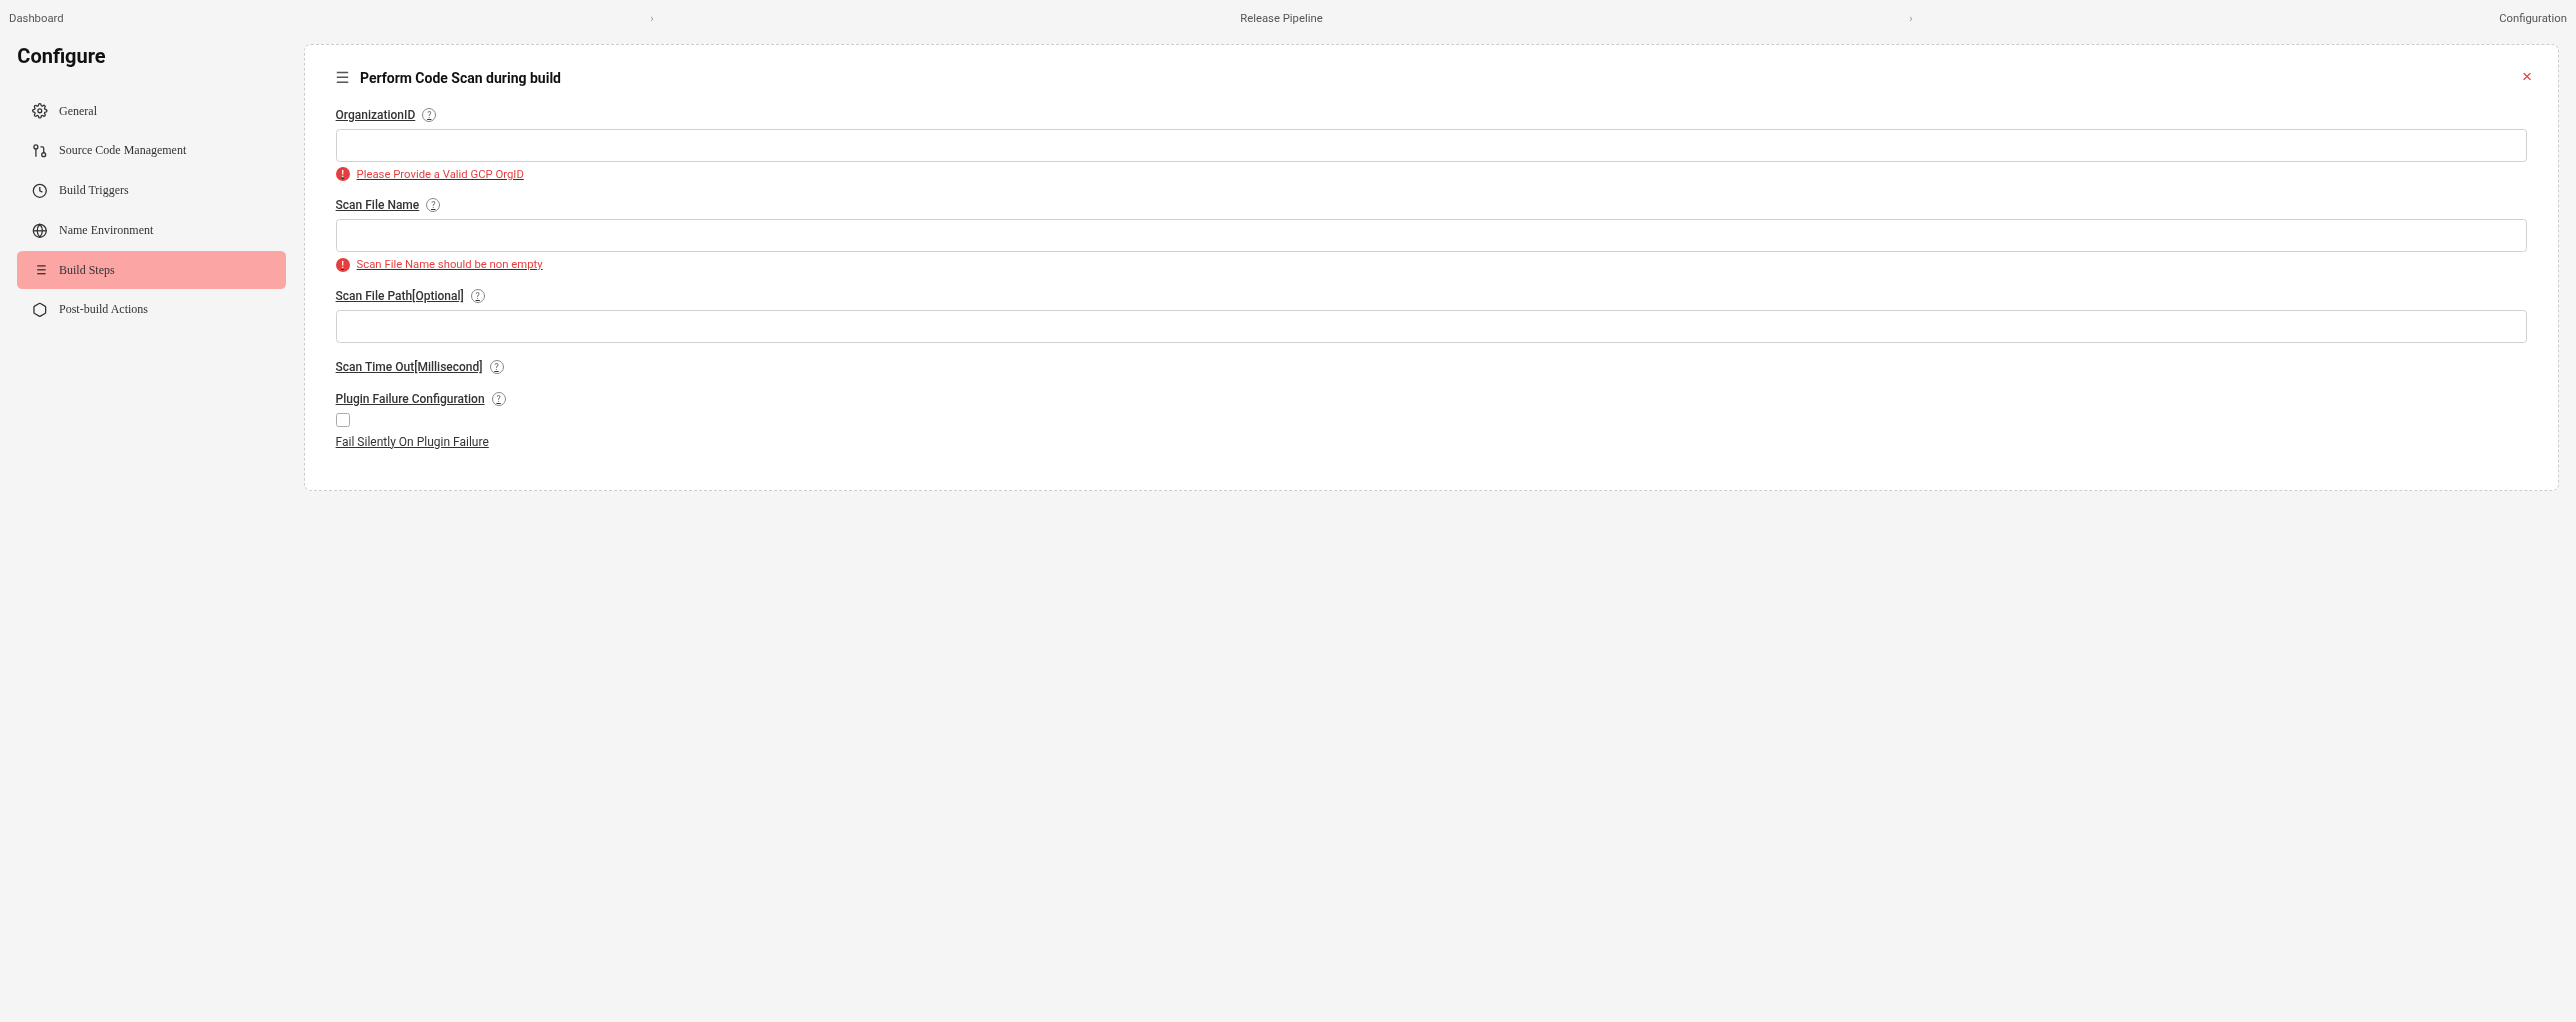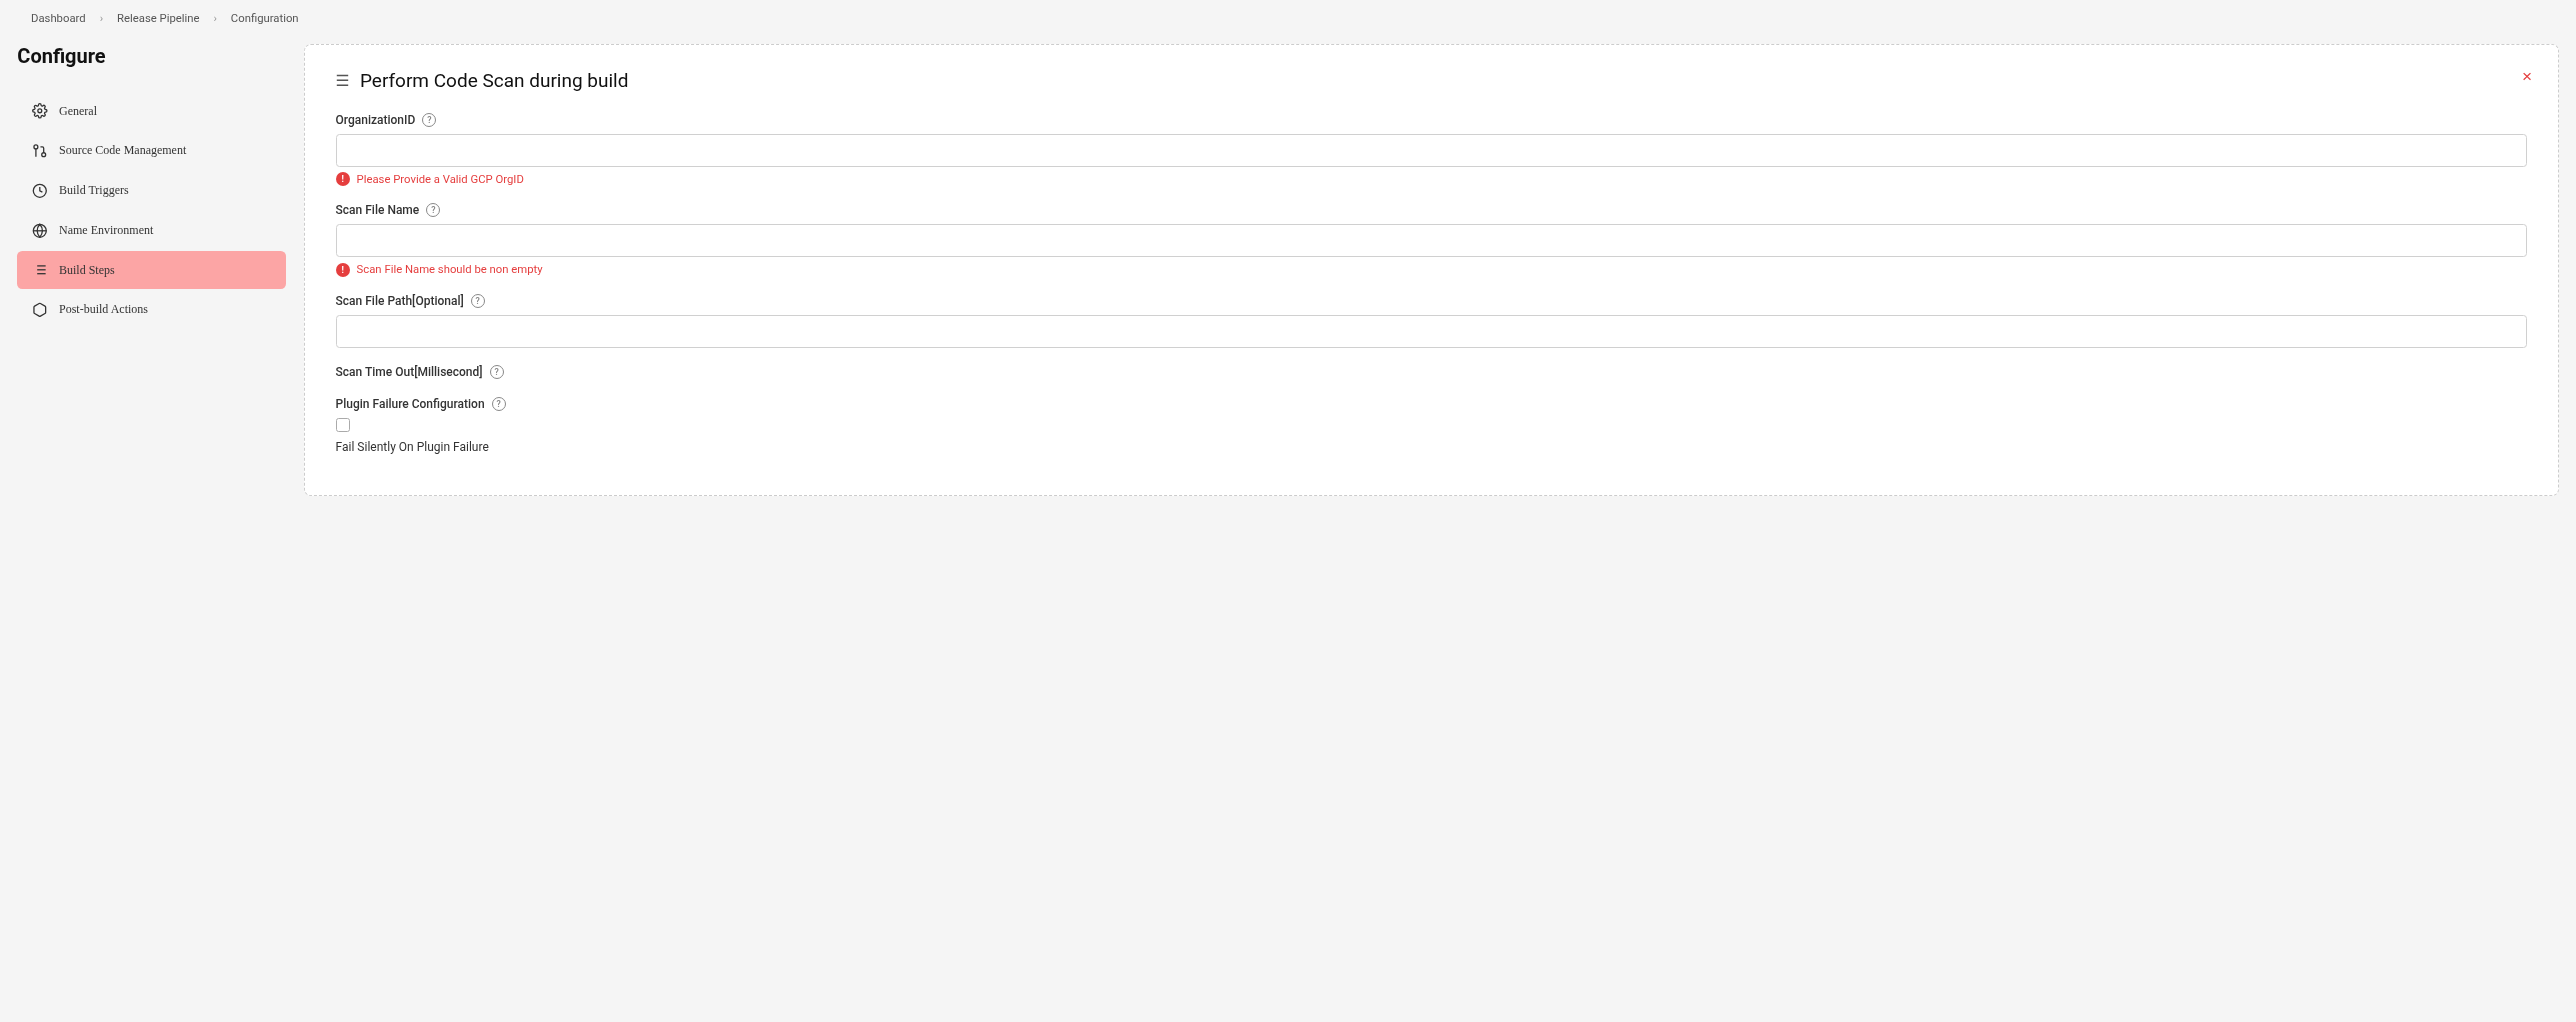--- a/index.html
+++ b/index.html
@@ -12,24 +12,25 @@
       font-family: -apple-system, BlinkMacSystemFont, 'Segoe UI', Roboto, sans-serif;
       background: #f5f5f5;
       color: #333;
       font-size: 12px;
     }
 
     .breadcrumb {
       display: flex;
       align-items: center;
       gap: 14px;
-      padding: 12px 31px;
+      padding: 12px 9px;
       font-size: 11.3px;
       color: #555;
       background: #f5f5f5;
+      justify-content: space-between;
     }
 
     .breadcrumb-separator {
       color: #999;
     }
 
     .main-layout {
       display: flex;
       min-height: calc(100vh - 38px);
       padding: 0 17.3px 17.3px 17.3px;
@@ -102,40 +103,41 @@
       margin-bottom: 21px;
     }
 
     .panel-header-icon {
       color: #555;
       font-size: 15.6px;
       cursor: pointer;
     }
 
     .panel-title {
-      font-size: 19px;
-      font-weight: 400;
+      font-size: 14px;
+      font-weight: 700;
       color: #111;
     }
 
     .close-btn {
       position: absolute;
       top: 21px;
       right: 24px;
       background: none;
       border: none;
       cursor: pointer;
       color: #e53e3e;
       font-size: 17.3px;
       line-height: 1;
       padding: 1.7px;
     }
 
     .form-group {
       margin-bottom: 17.3px;
+      text-decoration: underline;
     }
 
     .form-label {
       display: flex;
       align-items: center;
       gap: 7px;
       font-size: 12px;
       font-weight: 500;
       color: #333;
       margin-bottom: 7px;

